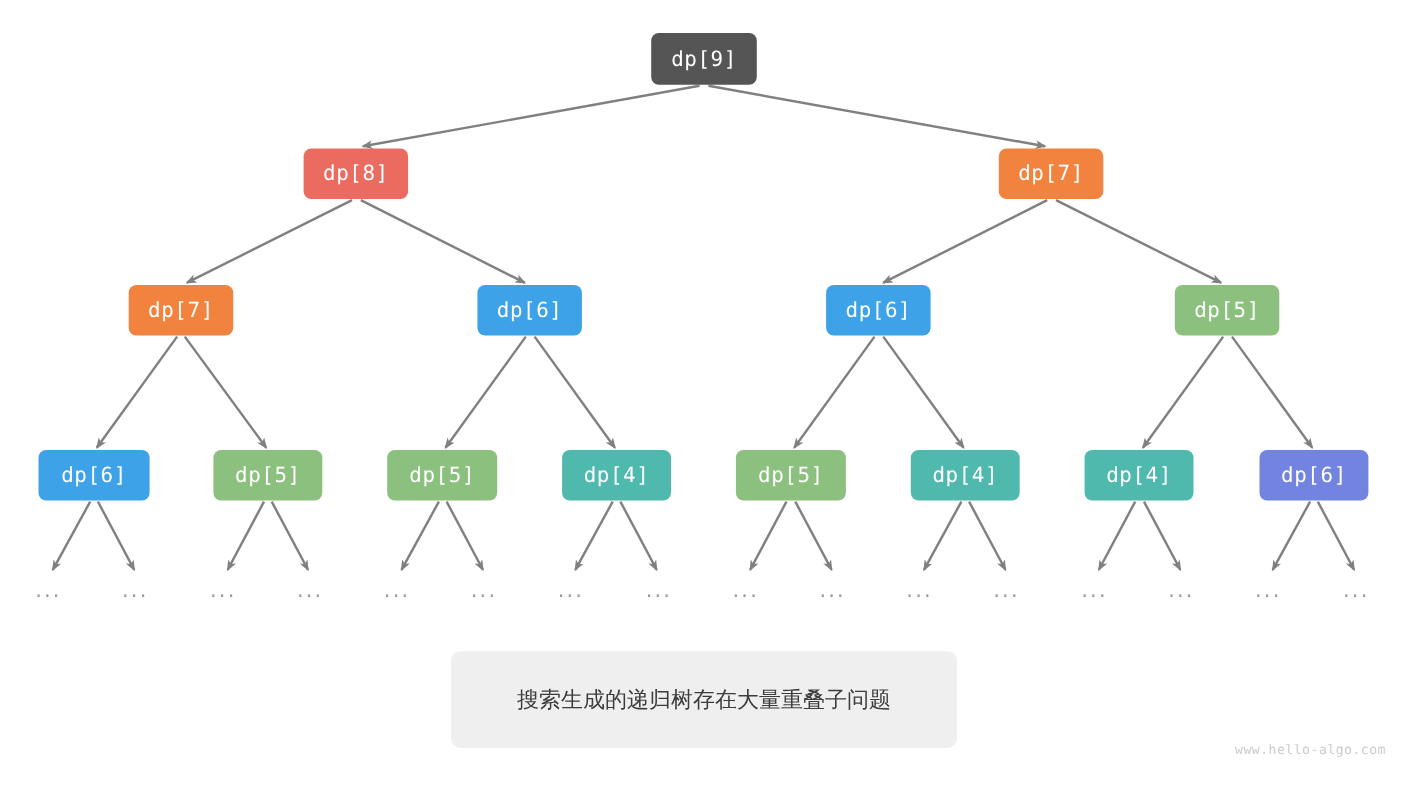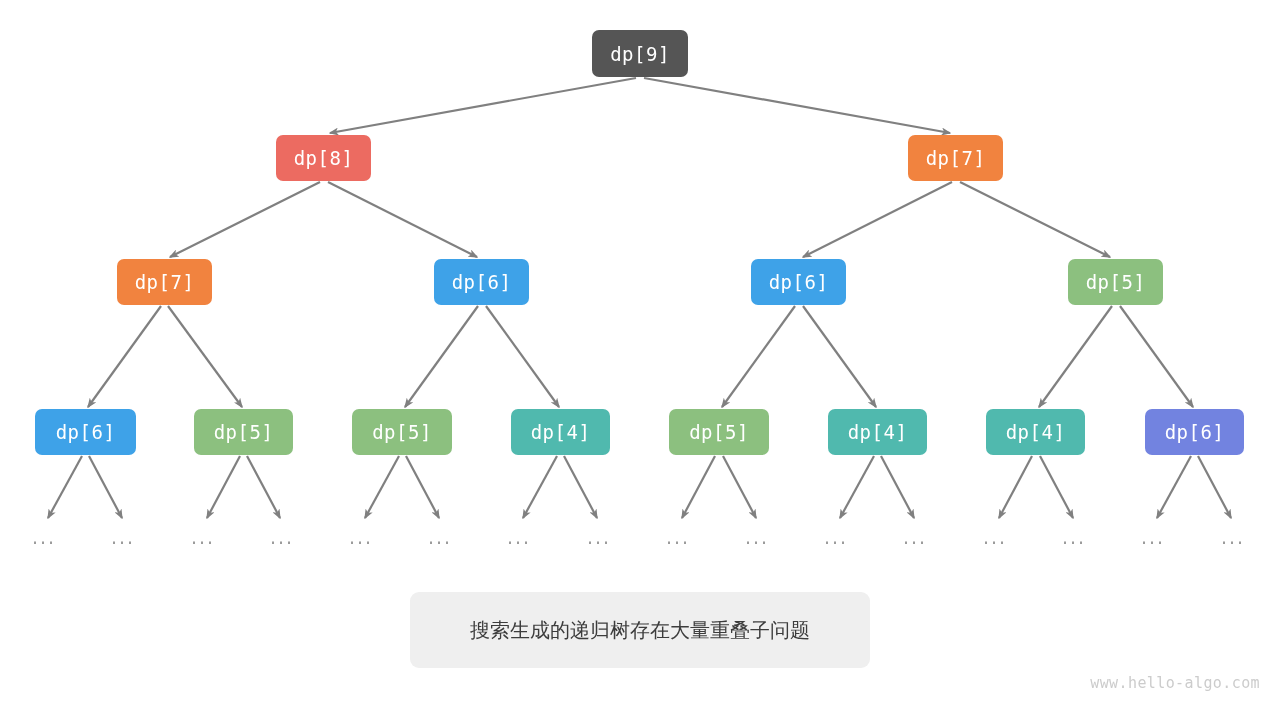--- a/index.html
+++ b/index.html
@@ -45,21 +45,21 @@
     letter-spacing: 2px;
     transform: translate(-50%, -50%);
     white-space: nowrap;
     z-index: 2;
   }
   #caption-box {
     position: absolute;
     left: 410px;
     top: 592px;
     width: 460px;
-    height: 76px;
+    height: 88px;
     background: #efefef;
     border-radius: 9px;
     display: flex;
     flex-direction: column;
     align-items: center;
     justify-content: center;
     z-index: 2;
   }
   .caption-line {
     color: #3c3c3c;
@@ -73,21 +73,21 @@
     font-weight: bold;
     vertical-align: super;
     line-height: 0;
   }
   #watermark {
     position: absolute;
     right: 20px;
     top: 674px;
     color: #cccccc;
     font-family: "DejaVu Sans Mono", monospace;
-    font-size: 15px;
+    font-size: 12px;
     letter-spacing: 0.4px;
     z-index: 2;
   }
 </style>
 </head>
 <body>
 
 <div id="canvas">
 
   <svg id="edges" viewBox="0 0 1280 720" xmlns="http://www.w3.org/2000/svg">

